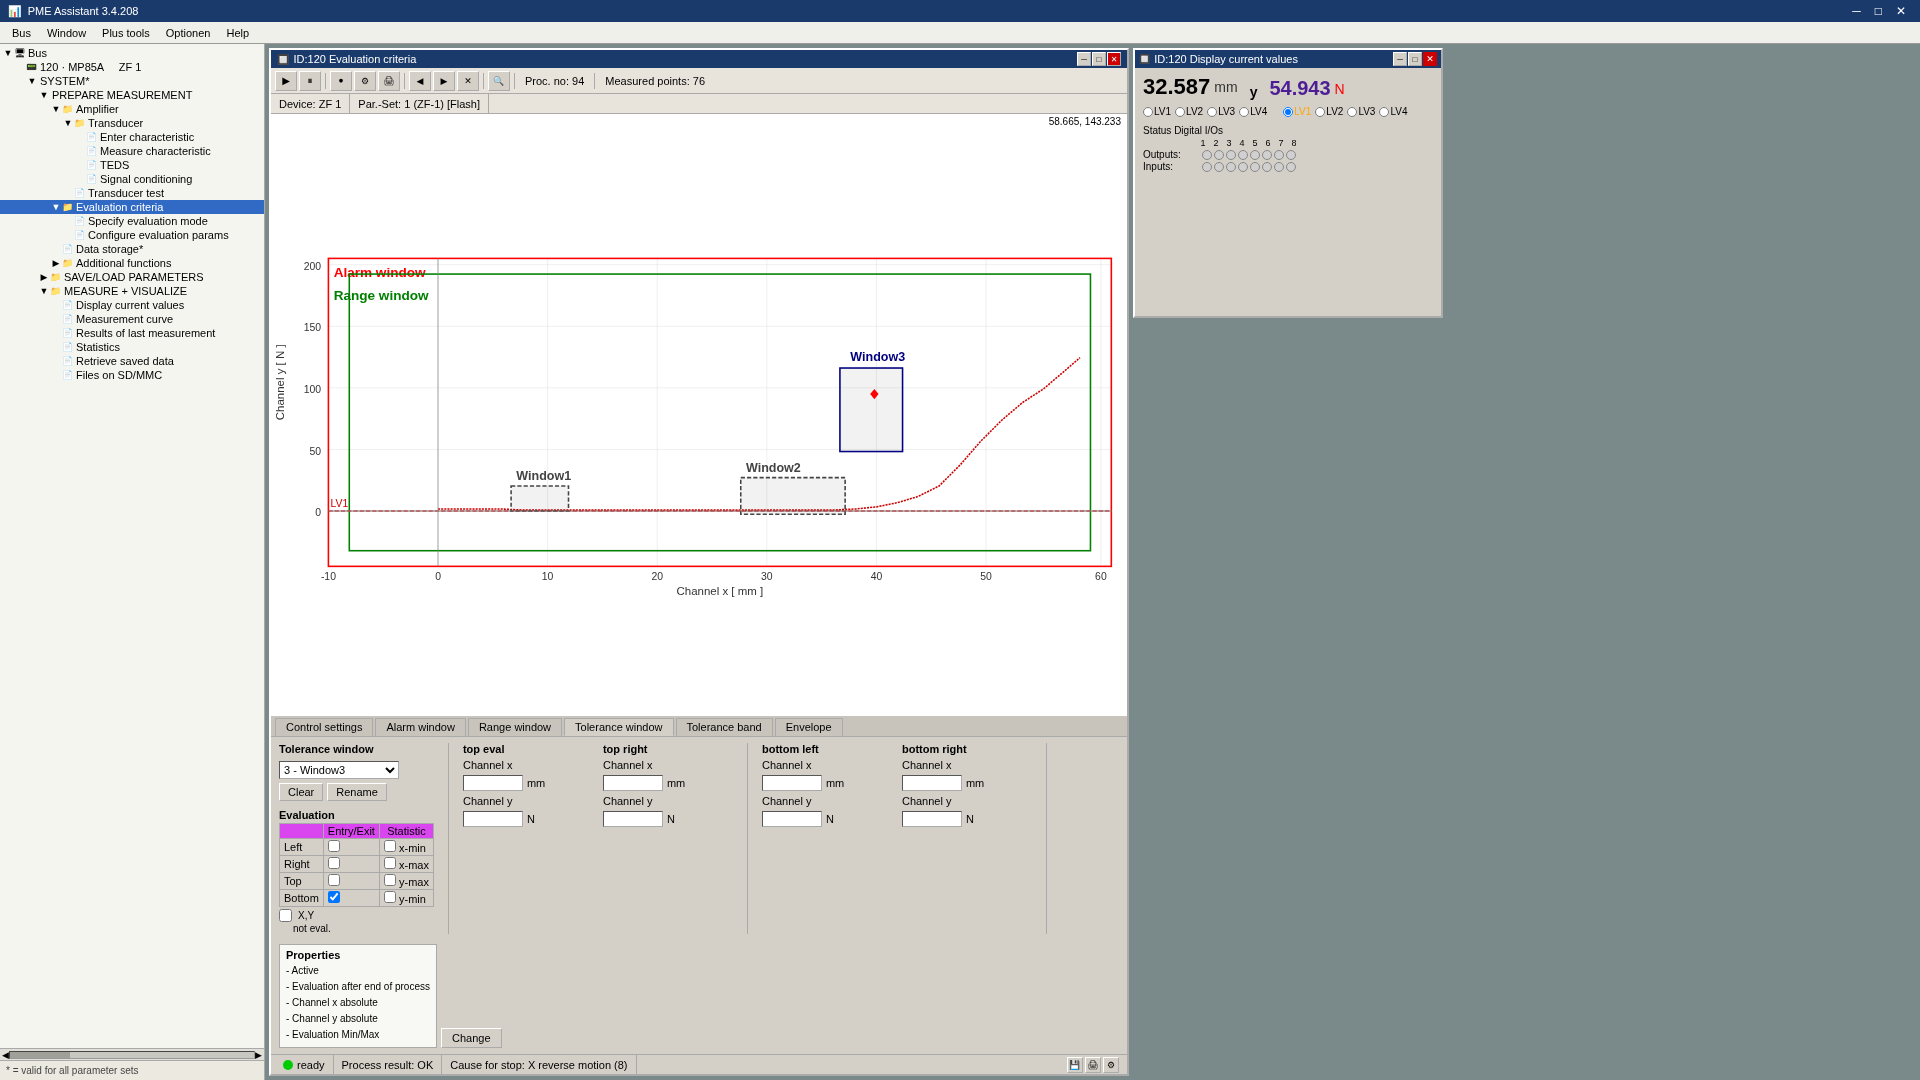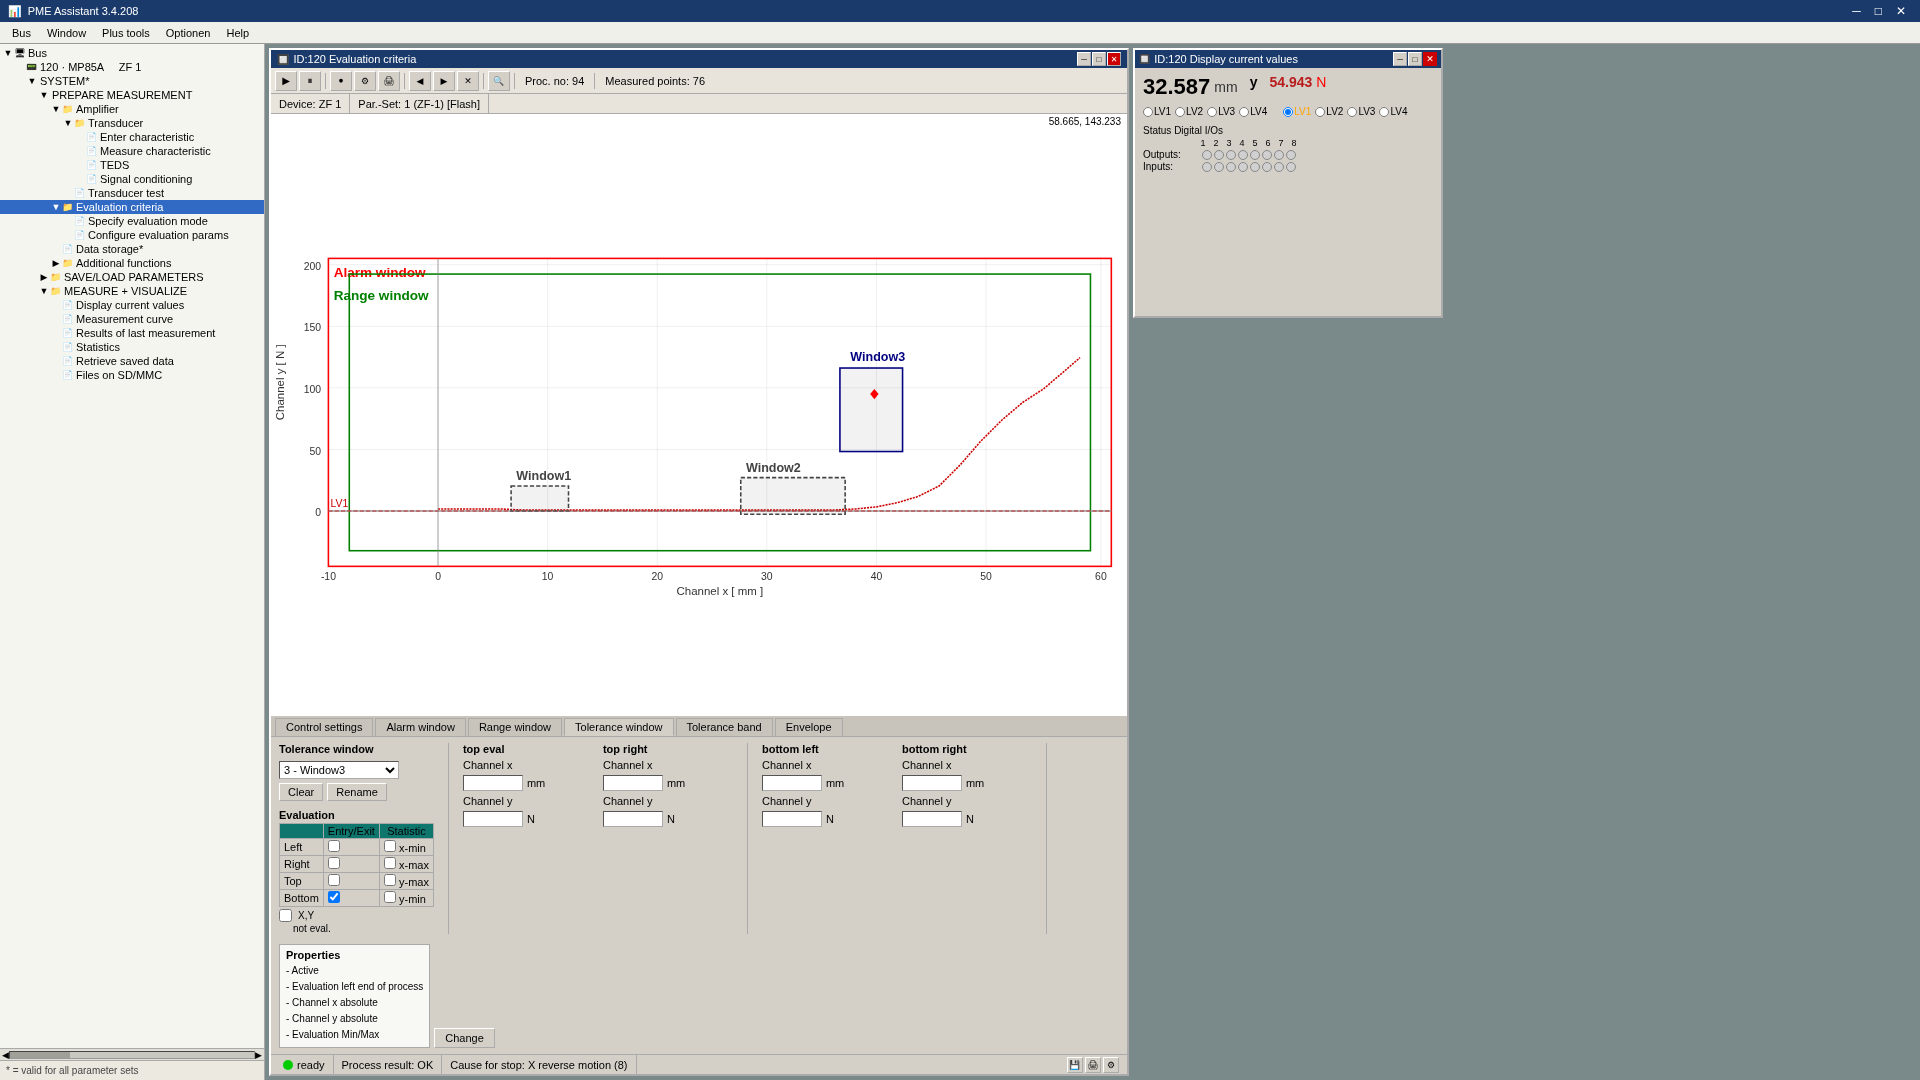--- a/index.html
+++ b/index.html
@@ -58,21 +58,21 @@
     
     .tw-section { display: flex; flex-direction: column; gap: 4px; }
     .tw-title { font-weight: bold; font-size: 11px; margin-bottom: 2px; }
     .tw-row { display: flex; align-items: center; gap: 4px; }
     .tw-select { font-size: 11px; height: 18px; border: 1px inset #aaa; background: white; }
     .tw-btn { height: 18px; padding: 0 8px; font-size: 11px; background: #d4d0c8; border: 1px outset #fff; cursor: pointer; }
 
     
     .eval-table { border-collapse: collapse; font-size: 11px; }
     .eval-table th, .eval-table td { border: 1px solid #aaa; padding: 1px 4px; font-size: 11px; }
-    .eval-table th { background: #0f766e; font-weight: normal; }
+    .eval-table th { background: #d946ef; font-weight: normal; }
     .eval-table input[type=checkbox] { width: 12px; height: 12px; }
 
     
     .coord-group { display: flex; flex-direction: column; gap: 4px; min-width: 130px; }
     .coord-title { font-weight: bold; font-size: 11px; }
     .coord-row { display: flex; align-items: center; gap: 4px; font-size: 11px; }
     .coord-input { width: 60px; height: 16px; border: 1px inset #aaa; font-size: 11px; text-align: right; padding: 0 2px; }
     .coord-unit { font-size: 11px; min-width: 16px; }
 
     
@@ -90,25 +90,25 @@
     .status-dot { width: 10px; height: 10px; border-radius: 50%; background: #00cc00; }
     .status-spacer { flex: 1; }
     .status-icons { display: flex; gap: 2px; padding: 0 4px; }
     .status-icon-btn { width: 16px; height: 16px; background: #d4d0c8; border: 1px outset #fff; cursor: pointer; font-size: 9px; display: flex; align-items: center; justify-content: center; }
 
     
     .dcv-window { background: #d4d0c8; border: 2px outset #fff; width: 310px; height: 270px; display: flex; flex-direction: column; position: absolute; right: 4px; top: 4px; }
     .dcv-title-bar { background: #1a3a6b; color: white; height: 18px; display: flex; align-items: center; padding: 0 4px; font-size: 11px; justify-content: space-between; }
     .dcv-close-btn { background: #cc0000; color: white; border: none; width: 14px; height: 14px; font-size: 9px; cursor: pointer; display: flex; align-items: center; justify-content: center; }
     .dcv-content { flex: 1; padding: 6px 8px; }
-    .dcv-values-row { display: flex; align-items: flex-start; gap: 8px; margin-bottom: 6px; }
+    .dcv-values-row { display: flex; align-items: flex-end; gap: 8px; margin-bottom: 6px; }
     .dcv-value-block { display: flex; align-items: center; gap: 4px; }
     .dcv-number { font-size: 22px; font-weight: bold; color: #000; }
     .dcv-unit { font-size: 14px; color: #333; }
-    .dcv-y-number { font-size: 14px; font-weight: bold; color: #b91c1c; }
+    .dcv-y-number { font-size: 20px; font-weight: bold; color: #4c1d95; }
     .dcv-y-unit { font-size: 14px; color: red; }
     .digital-section { margin-top: 8px; }
     .digital-row { display: flex; align-items: center; gap: 4px; margin-bottom: 1px; font-size: 10px; }
     .digital-dots { display: flex; gap: 2px; }
     .led { width: 10px; height: 10px; border-radius: 50%; background: #d0d0d0; border: 1px solid #888; }
 
     
     .win-ctrl { display: flex; gap: 1px; }
     .win-ctrl-btn { width: 14px; height: 14px; background: #d4d0c8; border: 1px outset #fff; font-size: 8px; display: flex; align-items: center; justify-content: center; cursor: pointer; }
   </style>
@@ -587,21 +587,21 @@
               <span class="coord-unit">N</span>
             </div>
           </div>
 
           <div style="width:1px;background:#aaa;margin:0 4px;"></div>
 
           <div style="display:flex;flex-direction:row;gap:4px;">
             <div class="props-box">
               <div class="props-title">Properties</div>
               <div class="props-item">- Active</div>
-              <div class="props-item">- Evaluation left end of process</div>
+              <div class="props-item">- Evaluation after end of process</div>
               <div class="props-item">- Channel x absolute</div>
               <div class="props-item">- Channel y absolute</div>
               <div class="props-item">- Evaluation Min/Max</div>
             </div>
             <button class="change-btn">Change</button>
           </div>
 
         </div>
 
         <div class="status-bar">

